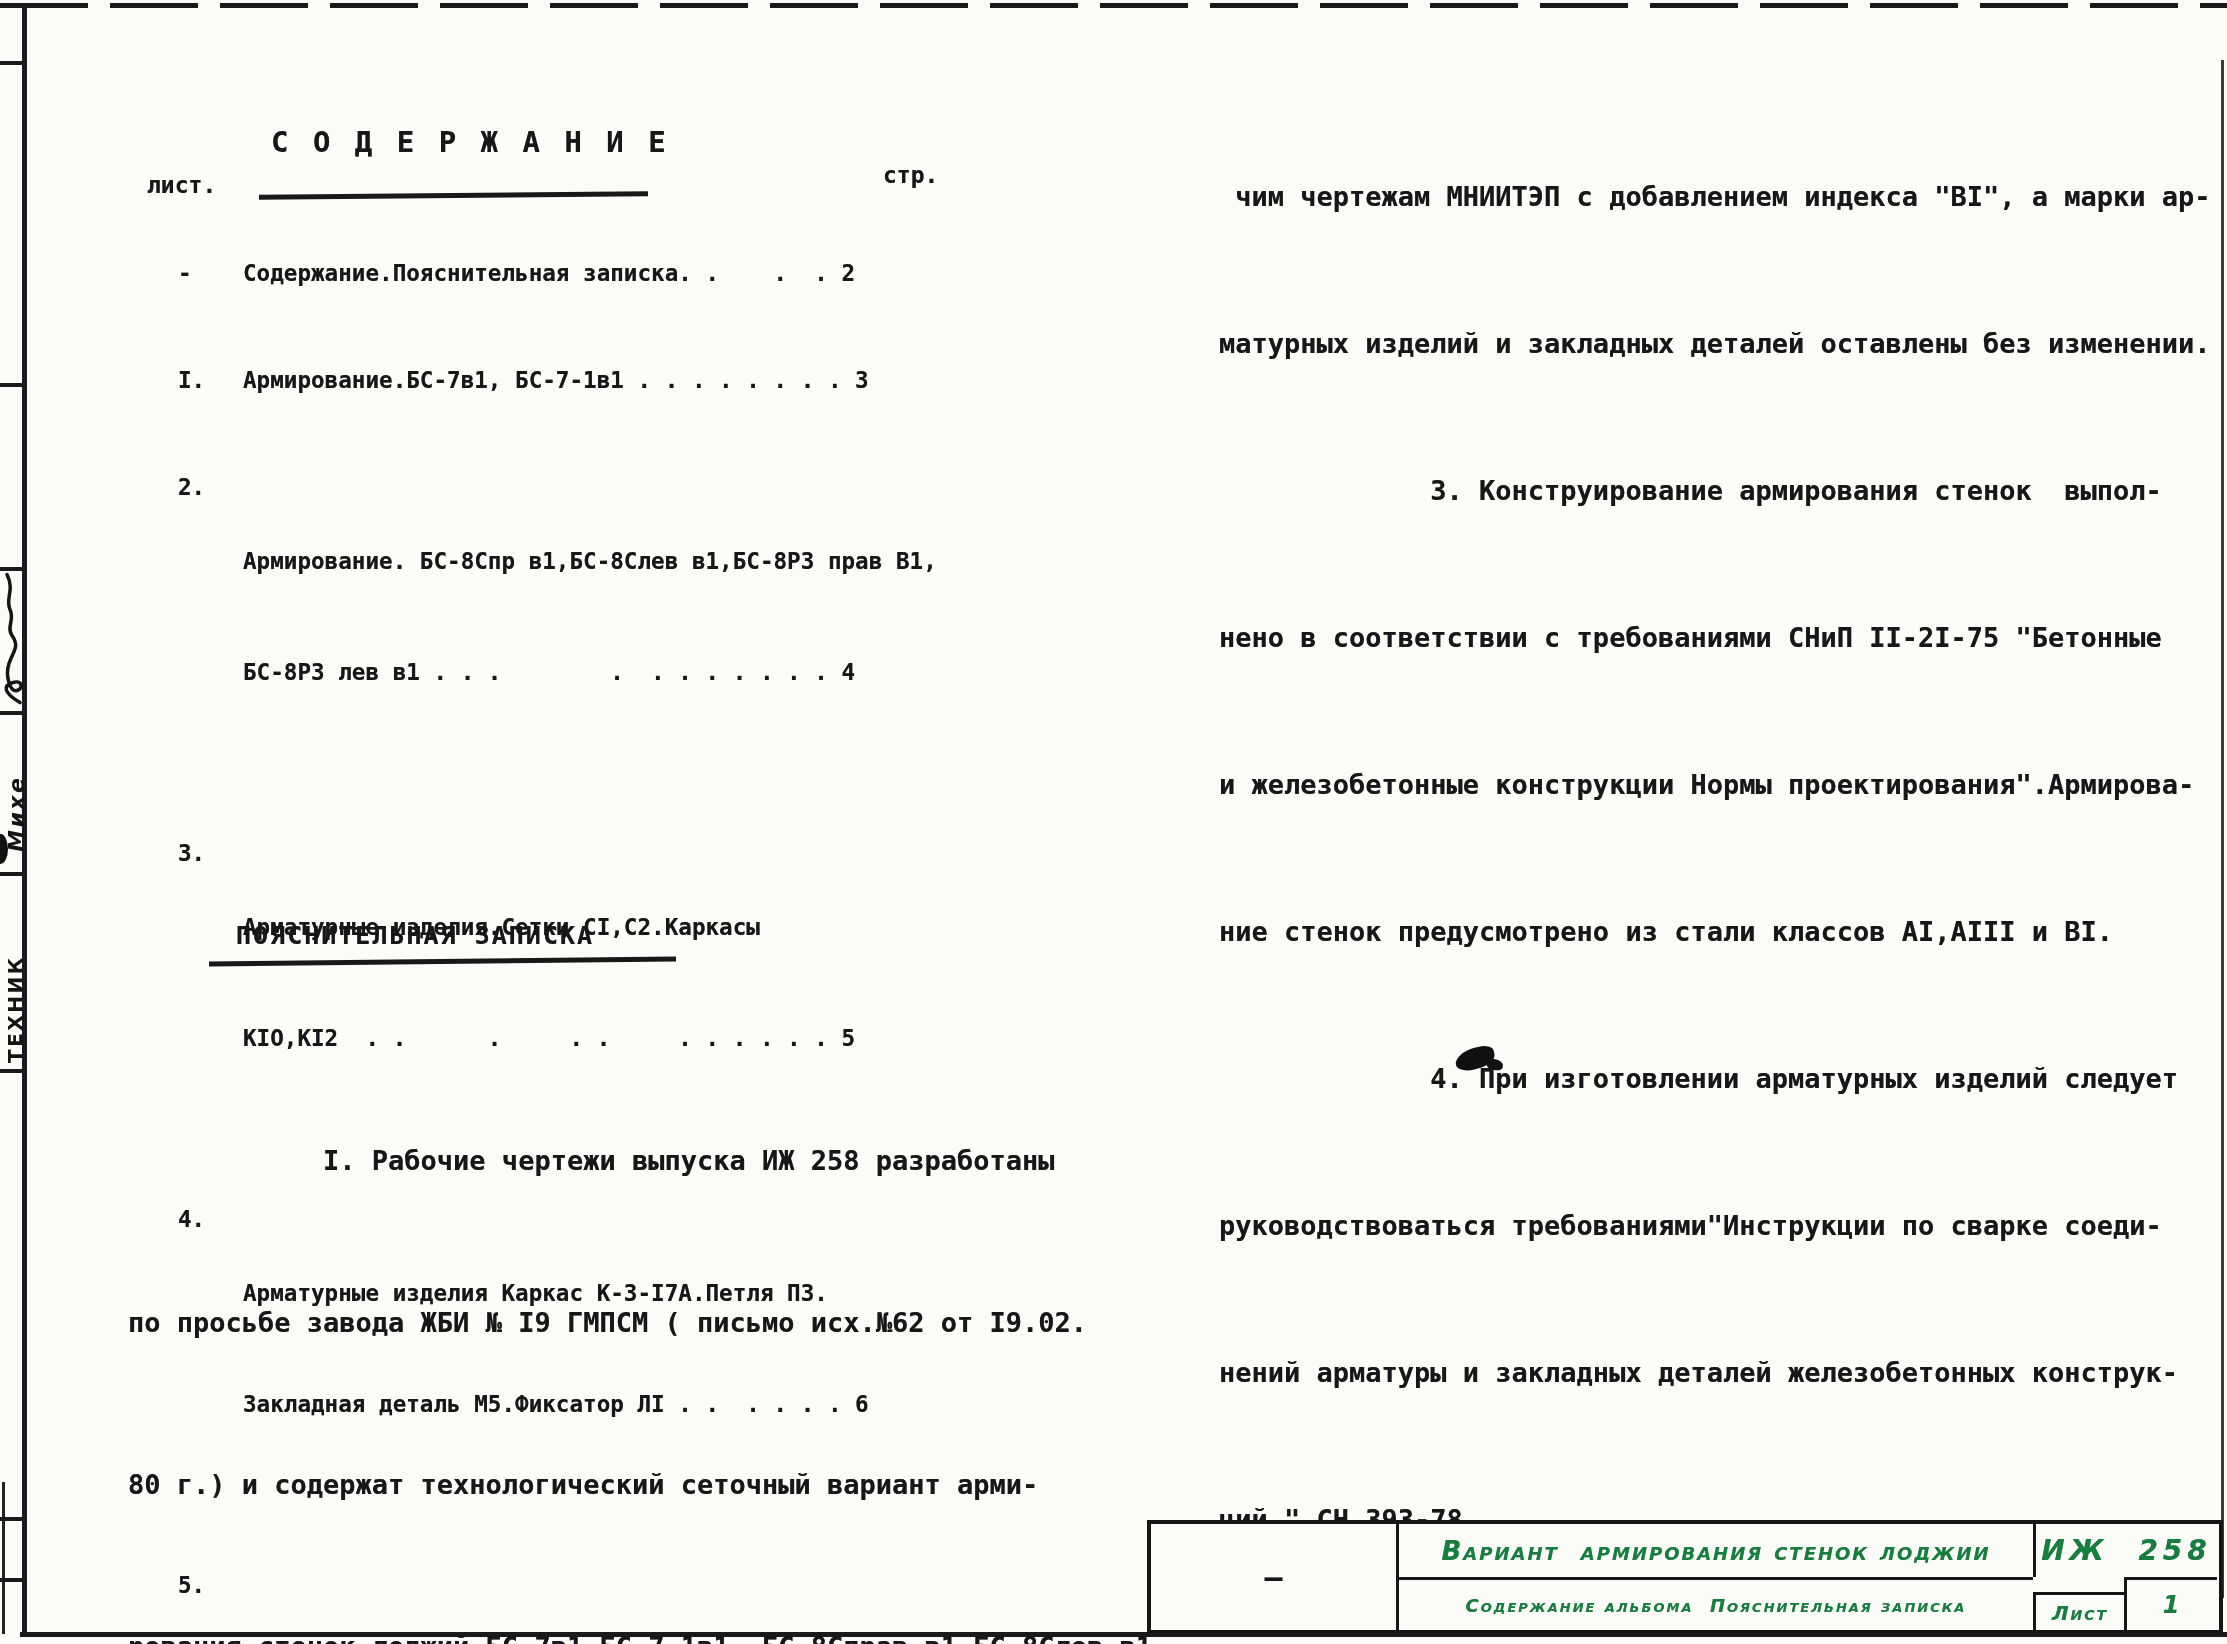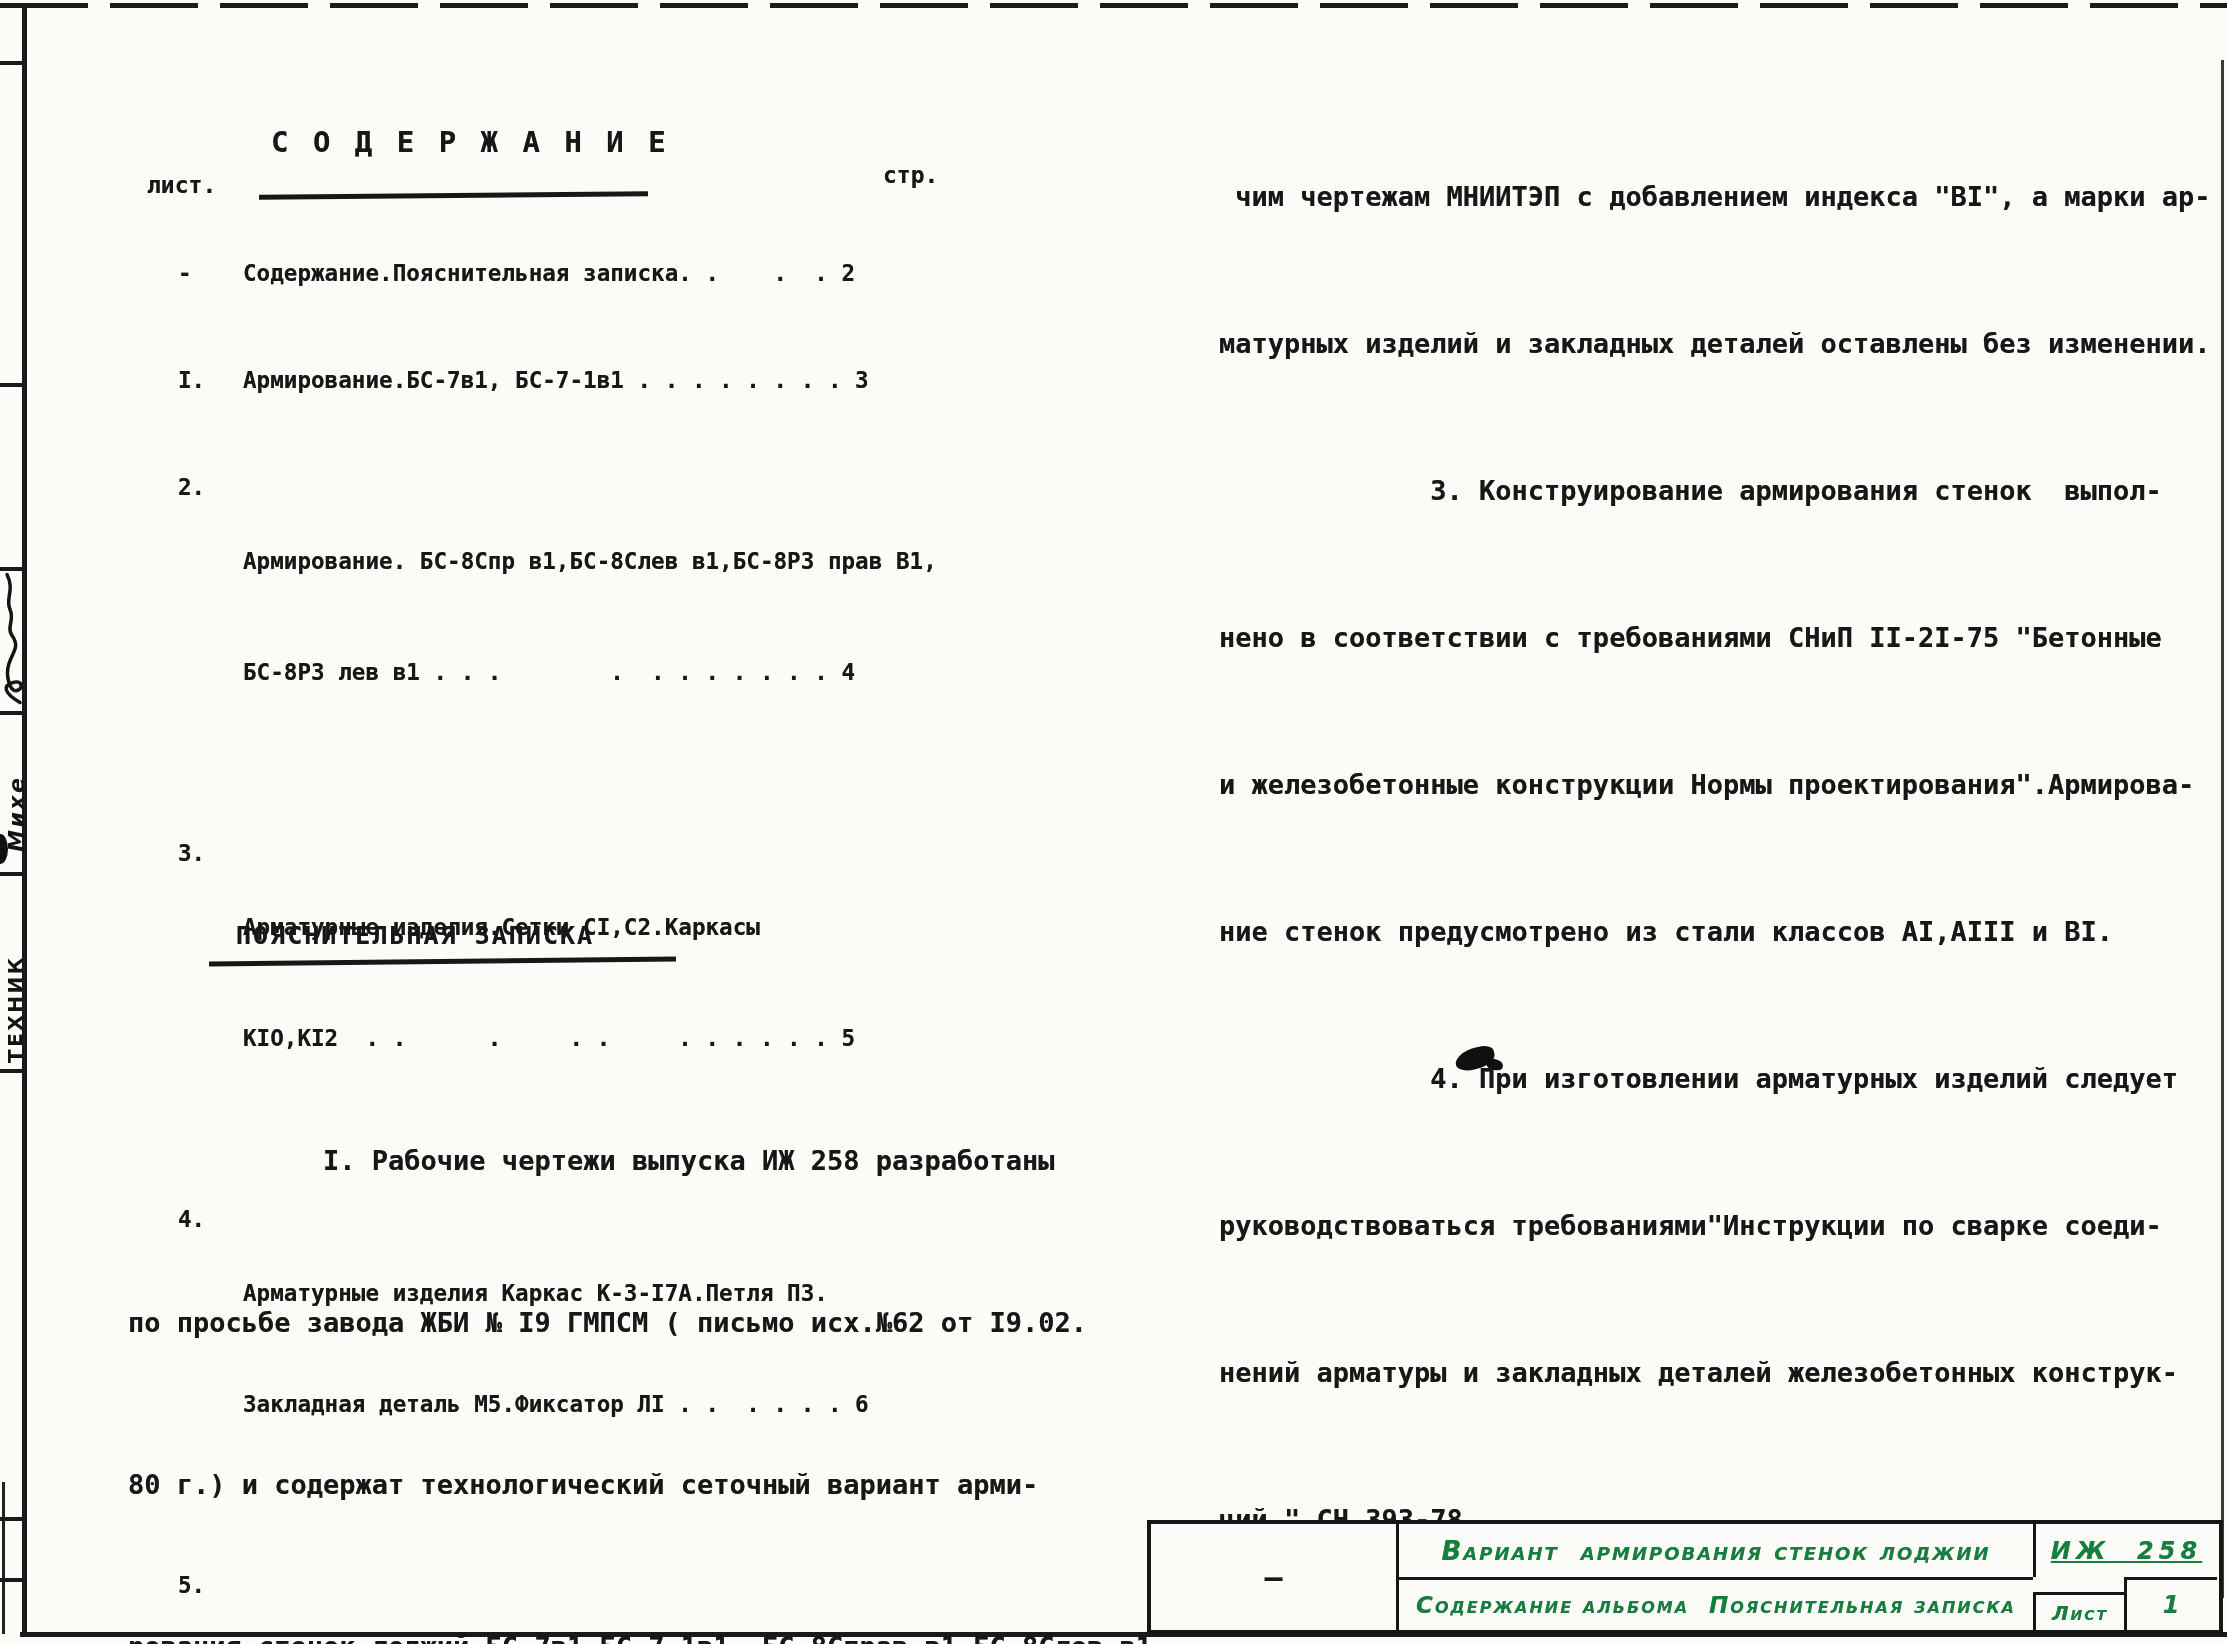--- a/index.html
+++ b/index.html
@@ -57,22 +57,22 @@
     background:#fbfbf8;}
   .tcell{border-left:3.5px solid #161616;border-top:3.5px solid #161616;
     display:flex;align-items:center;justify-content:center;box-sizing:border-box;}
   .tcell.first-col{border-left:none;}
   .tcell.first-row{border-top:none;}
   .hand{font-family:"DejaVu Sans","Liberation Sans",sans-serif;font-style:italic;
     font-weight:bold;font-variant:small-caps;letter-spacing:2px;color:#15803d;
     text-shadow:0 0 0.5px rgba(0,0,0,.4);white-space:pre;}
   .t-dash{grid-row:1 / span 2;grid-column:1;font-size:30px;font-weight:bold;}
   .t-title{grid-row:1;grid-column:2;font-size:26px;}
-  .t-code{grid-row:1;grid-column:3 / span 2;font-size:24px;letter-spacing:5px;text-decoration:underline;}
-  .t-sub{grid-row:2;grid-column:2;font-size:23px;}
+  .t-code{grid-row:1;grid-column:3 / span 2;font-size:28px;letter-spacing:5px;}
+  .t-sub{grid-row:2;grid-column:2;font-size:18px;}
   .t-sheet{grid-row:2;grid-column:3;font-size:20px;margin-top:15px;}
   .t-num{grid-row:2;grid-column:4;font-size:24px;}
 </style>
 </head>
 <body>
 
 <div class="page">
 
   <div class="top-border"></div>
   <div class="left-frame"></div>

